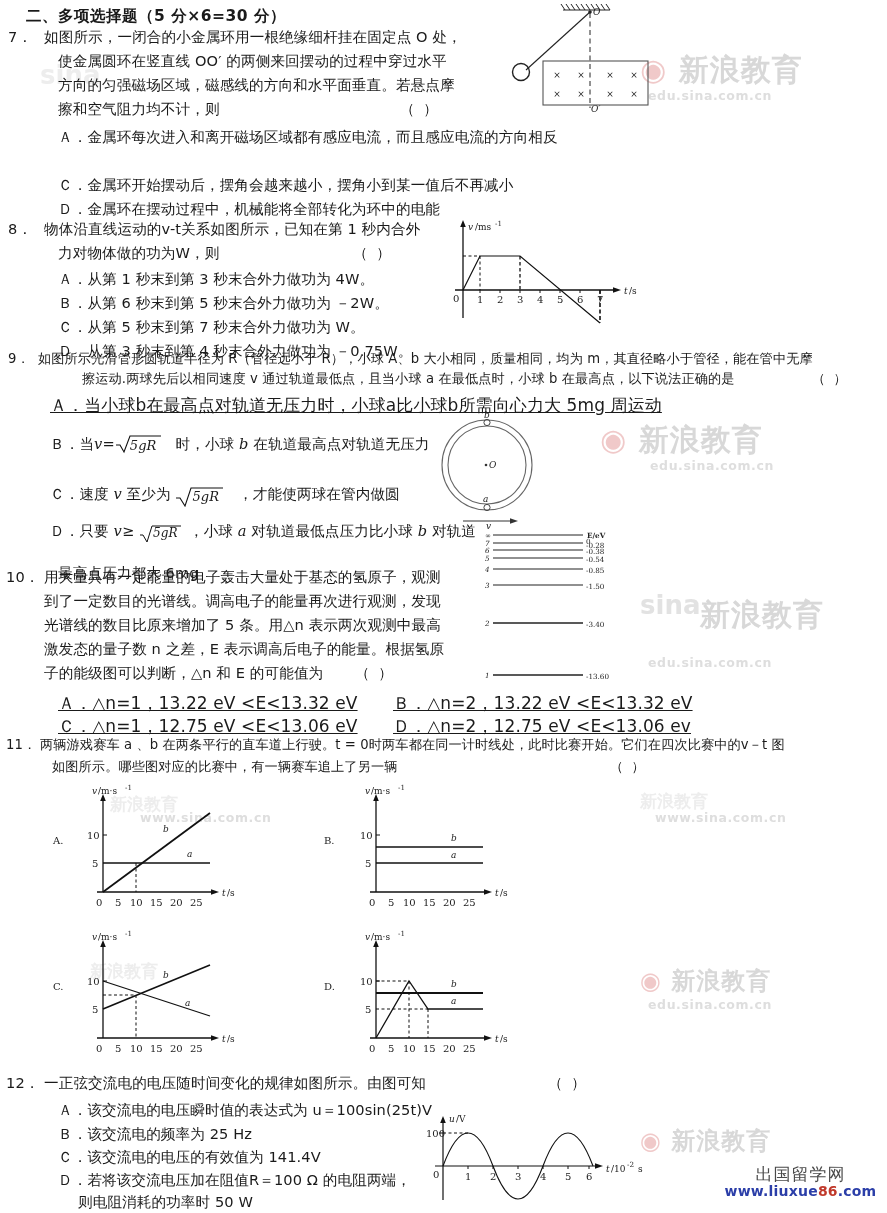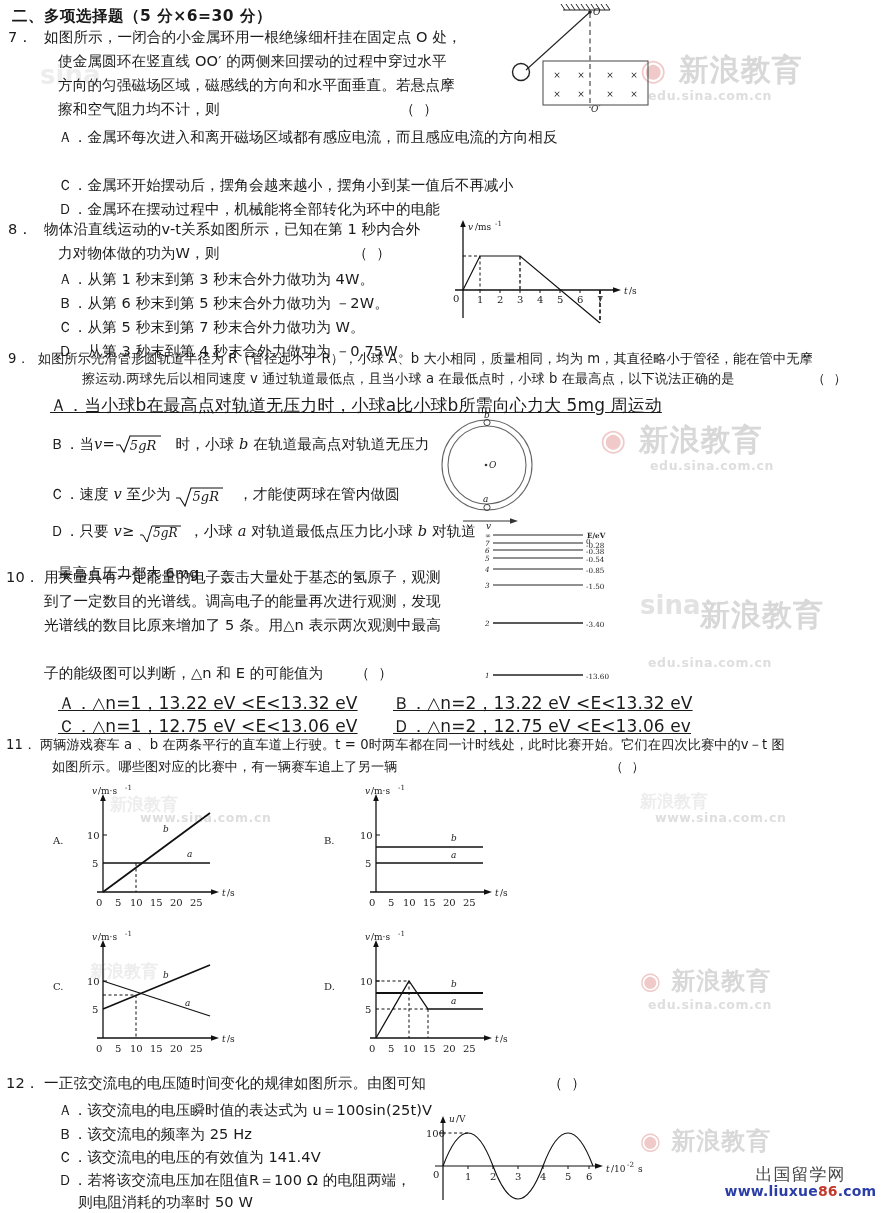--- a/index.html
+++ b/index.html
@@ -132,21 +132,21 @@
   <div class="wm wm-url" style="left:140px; top:810px;">www.sina.com.cn</div>
   <div class="wm wm-ghost wm-ghost-sm" style="left:640px; top:790px;">新浪教育</div>
   <div class="wm wm-url" style="left:655px; top:810px;">www.sina.com.cn</div>
 
   <div class="wm wm-ghost wm-ghost-sm" style="left:90px; top:960px;">新浪教育</div>
   <div class="wm wm-sina" style="left:640px; top:965px; font-size:24px;"><span class="red">◉</span> 新浪教育</div>
   <div class="wm wm-url" style="left:648px; top:997px;">edu.sina.com.cn</div>
 
   <div class="wm wm-sina" style="left:640px; top:1125px; font-size:24px;"><span class="red">◉</span> 新浪教育</div>
 
-  <div class="sec-title" style="left:12px; top:6px;">二、多项选择题（5 分×6=30 分）</div>
+  <div class="sec-title" style="left:26px; top:6px;">二、多项选择题（5 分×6=30 分）</div>
 
   <div class="qline" style="left:8px; top:30px;">7．</div>
   <div class="qline" style="left:44px; top:30px;">如图所示，一闭合的小金属环用一根绝缘细杆挂在固定点 O 处，</div>
   <div class="qline" style="left:58px; top:54px;">使金属圆环在竖直线 OO′ 的两侧来回摆动的过程中穿过水平</div>
   <div class="qline" style="left:58px; top:78px;">方向的匀强磁场区域，磁感线的方向和水平面垂直。若悬点摩</div>
   <div class="qline" style="left:58px; top:102px;">擦和空气阻力均不计，则</div>
   <div class="qline paren" style="left:400px; top:102px;">（    ）</div>
 
   <div class="opt" style="left:58px; top:128px;">Ａ．金属环每次进入和离开磁场区域都有感应电流，而且感应电流的方向相反</div>
   <div class="opt" style="left:58px; top:176px;">Ｃ．金属环开始摆动后，摆角会越来越小，摆角小到某一值后不再减小</div>
@@ -301,20 +301,21 @@
       <line x1="38" y1="108" x2="88" y2="108" stroke="#333" stroke-width="1.2"></line>
       <polygon points="93,108 85,105.3 85,110.7" fill="#333"></polygon>
       <text class="flab it" x="61" y="116">v</text>
     </svg>
   </div>
 
   <div class="qline" style="left:6px; top:570px;">10．</div>
   <div class="qline" style="left:44px; top:570px;">用大量具有一定能量的电子轰击大量处于基态的氢原子，观测</div>
   <div class="qline" style="left:44px; top:594px;">到了一定数目的光谱线。调高电子的能量再次进行观测，发现</div>
   <div class="qline" style="left:44px; top:618px;">光谱线的数目比原来增加了 5 条。用△n 表示两次观测中最高</div>
+  <div class="qline" style="left:44px; top:642px;">激发态的量子数 n 之差，E 表示调高后电子的能量。根据氢原</div>
   <div class="qline" style="left:44px; top:666px;">子的能级图可以判断，△n 和 E 的可能值为</div>
   <div class="qline paren" style="left:355px; top:666px;">（    ）</div>
 
   <div class="opt small" style="left:58px; top:692px;">Ａ．△n=1，13.22 eV &lt;E&lt;13.32 eV</div>
   <div class="opt small" style="left:393px; top:692px;">Ｂ．△n=2，13.22 eV &lt;E&lt;13.32 eV</div>
   <div class="opt small" style="left:58px; top:715px;">Ｃ．△n=1，12.75 eV &lt;E&lt;13.06 eV</div>
   <div class="opt small" style="left:393px; top:715px;">Ｄ．△n=2，12.75 eV &lt;E&lt;13.06 ev</div>
 
   <div class="fig" style="left:465px; top:528px;">
     <svg width="175" height="155" viewBox="0 0 175 155">

